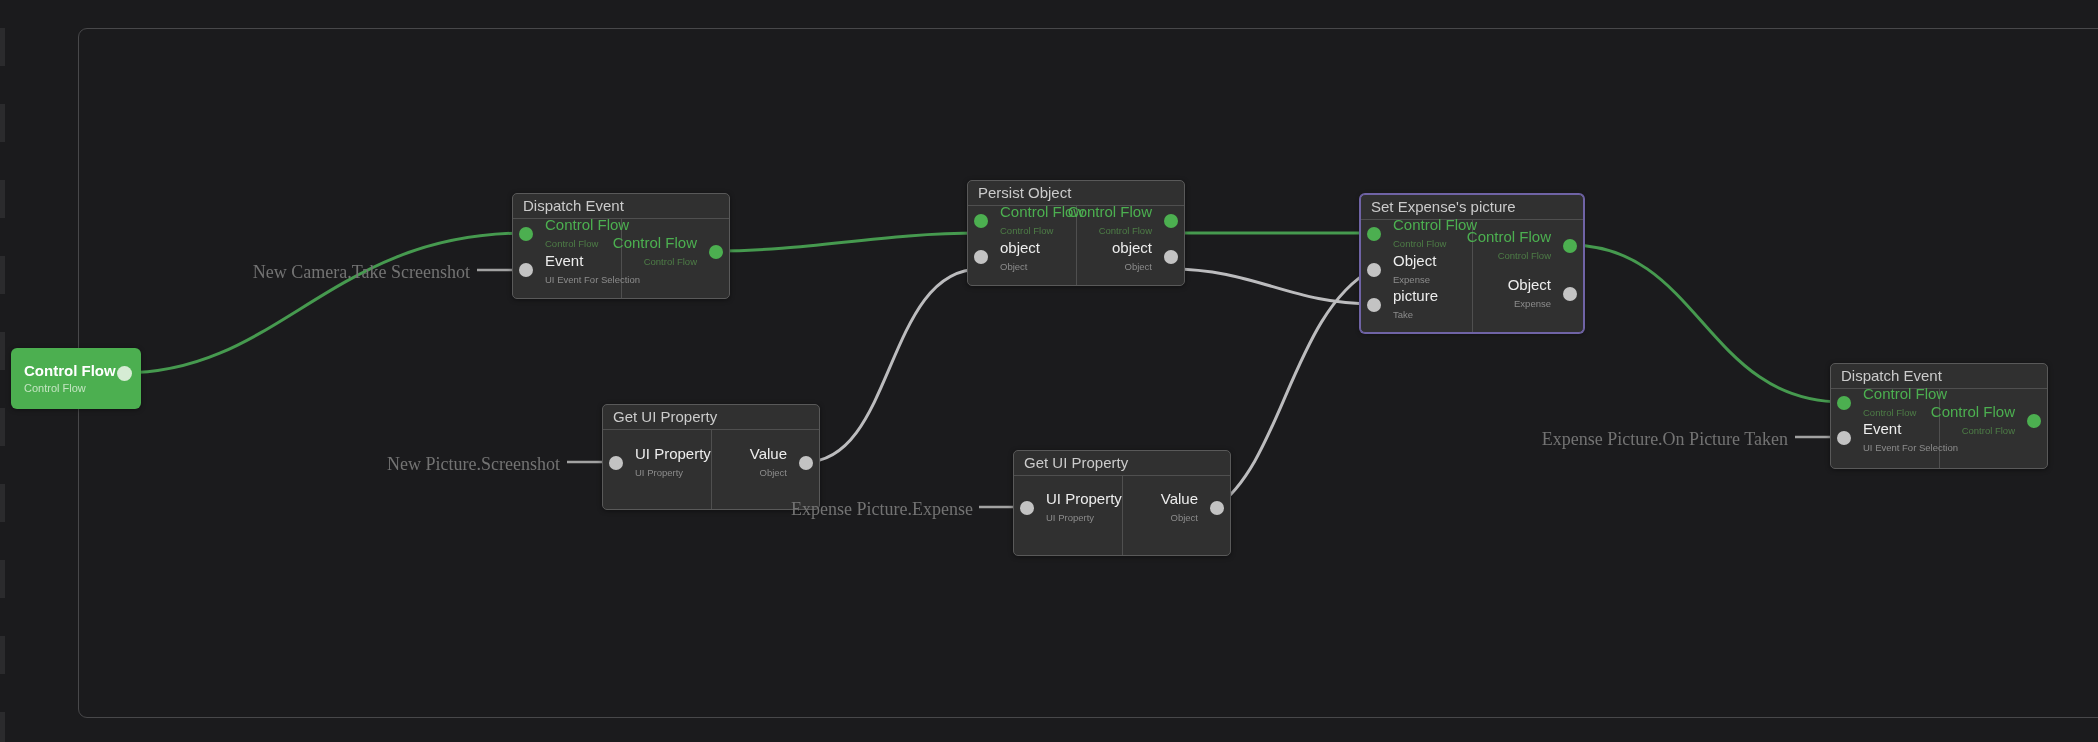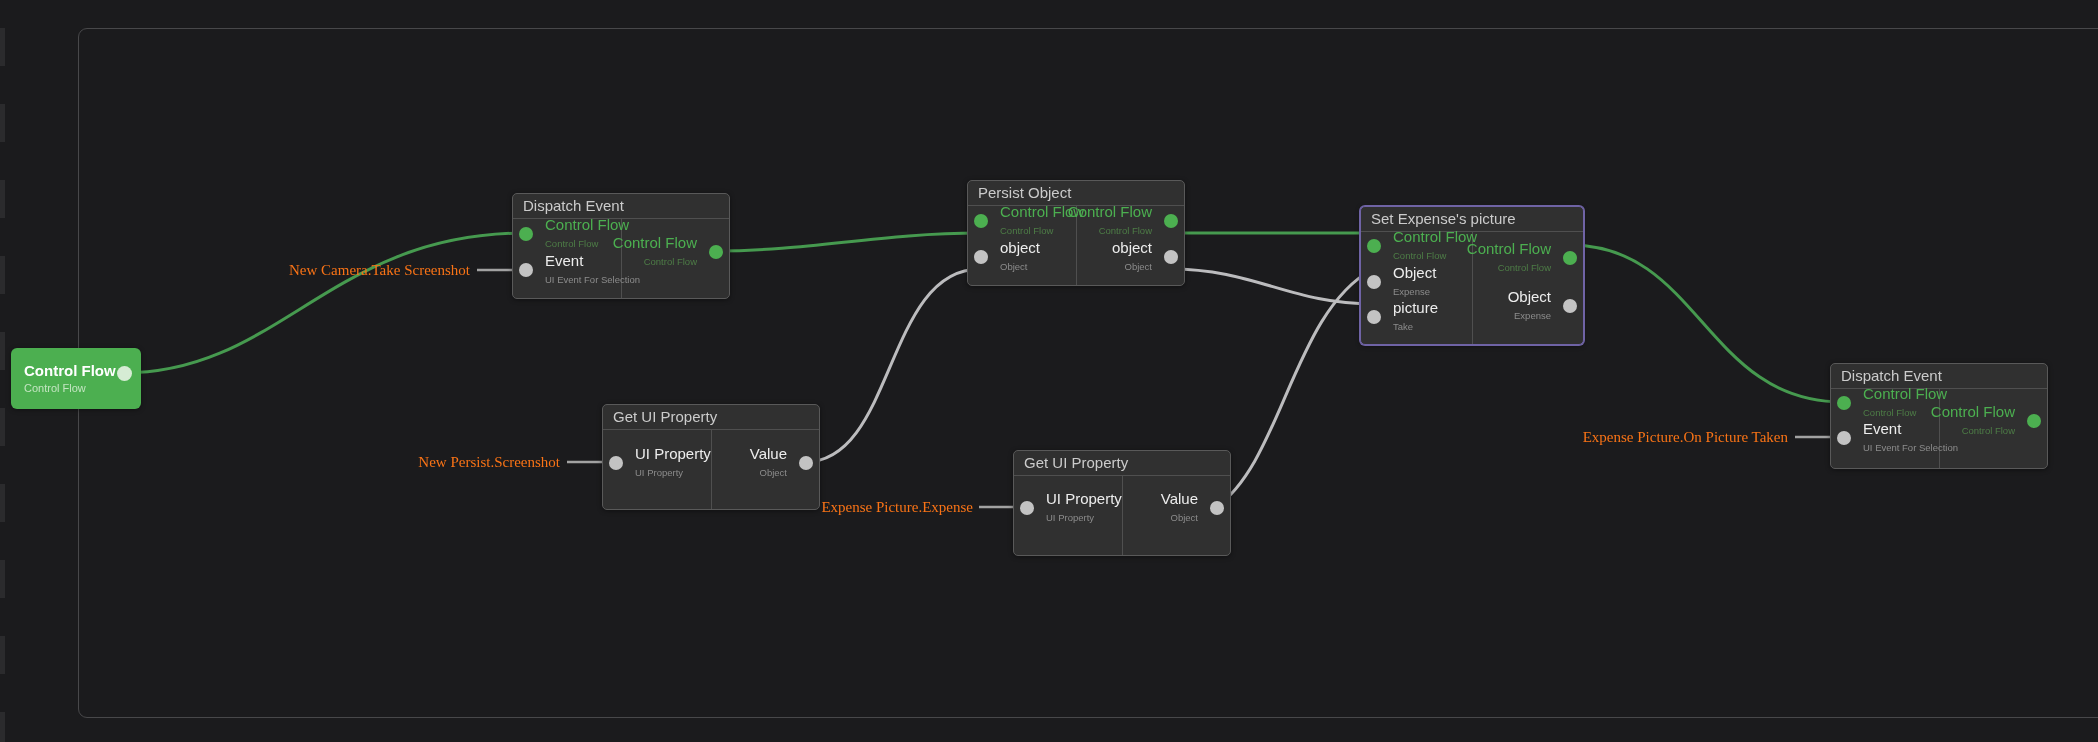--- a/index.html
+++ b/index.html
@@ -41,21 +41,21 @@
 
   
   .entry-node{position:absolute;z-index:2;left:11px;top:348px;width:130px;height:61px;
     background:#4caf50;border-radius:6px;box-shadow:0 1px 5px rgba(0,0,0,.4);}
   .entry-title{position:absolute;left:13px;top:14px;font-size:15px;font-weight:bold;color:#ffffff;}
   .entry-sub{position:absolute;left:13px;top:34px;font-size:11px;color:#c3e5c1;}
   .entry-dot{position:absolute;right:9px;top:18px;width:15px;height:15px;border-radius:50%;background:#d6ecd4;}
 
   
   .wire-label{position:absolute;z-index:2;font-family:"Liberation Serif",serif;
-    font-size:15px;color:#f97316;text-align:right;white-space:nowrap;}
+    font-size:18px;color:#737373;text-align:right;white-space:nowrap;}
 </style>
 </head>
 <body>
 
 <div id="stage">
 
   <div class="sliver" style="top:28px"></div>
   <div class="sliver" style="top:104px"></div>
   <div class="sliver" style="top:180px"></div>
   <div class="sliver" style="top:256px"></div>
@@ -140,21 +140,21 @@
     </div>
     <div class="prow out" style="top:67px">
       <span class="ptext">
           <span class="plabel">object</span>
           <span class="psub">Object</span>
         </span>
       <span class="dot data"></span>
     </div>
   </div>
 
-  <div class="node selected" style="left:1360px;top:206px;width:222px;height:137px">
+  <div class="node selected" style="left:1360px;top:194px;width:222px;height:137px">
     <div class="node-header">Set Expense's picture</div>
     <div class="vdiv"></div>
     <div class="prow in" style="top:30px">
       <span class="dot flow"></span>
       <span class="ptext">
           <span class="plabel green">Control Flow</span>
           <span class="psub green">Control Flow</span>
         </span>
     </div>
     <div class="prow in" style="top:66px">
@@ -245,17 +245,17 @@
     <div class="prow out" style="top:48px">
       <span class="ptext">
           <span class="plabel green">Control Flow</span>
           <span class="psub green">Control Flow</span>
         </span>
       <span class="dot flow"></span>
     </div>
   </div>
 
   <div class="wire-label" style="left:250px;top:262px;width:220px">New Camera.Take Screenshot</div>
-  <div class="wire-label" style="left:340px;top:454px;width:220px">New Persist.Screenshot</div>
+  <div class="wire-label" style="left:340px;top:454px;width:220px">New Picture.Screenshot</div>
   <div class="wire-label" style="left:753px;top:499px;width:220px">Expense Picture.Expense</div>
   <div class="wire-label" style="left:1528px;top:429px;width:260px">Expense Picture.On Picture Taken</div>
 
 </div>
 
 </body></html>

